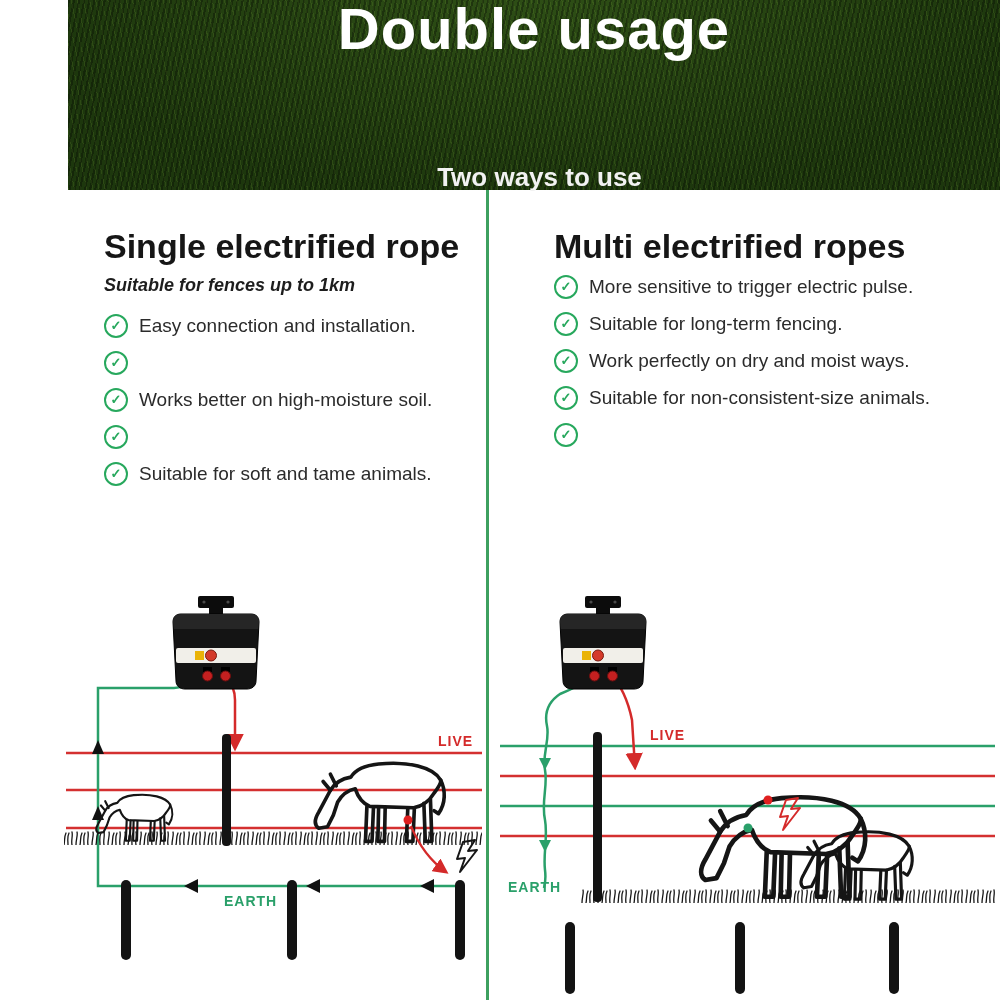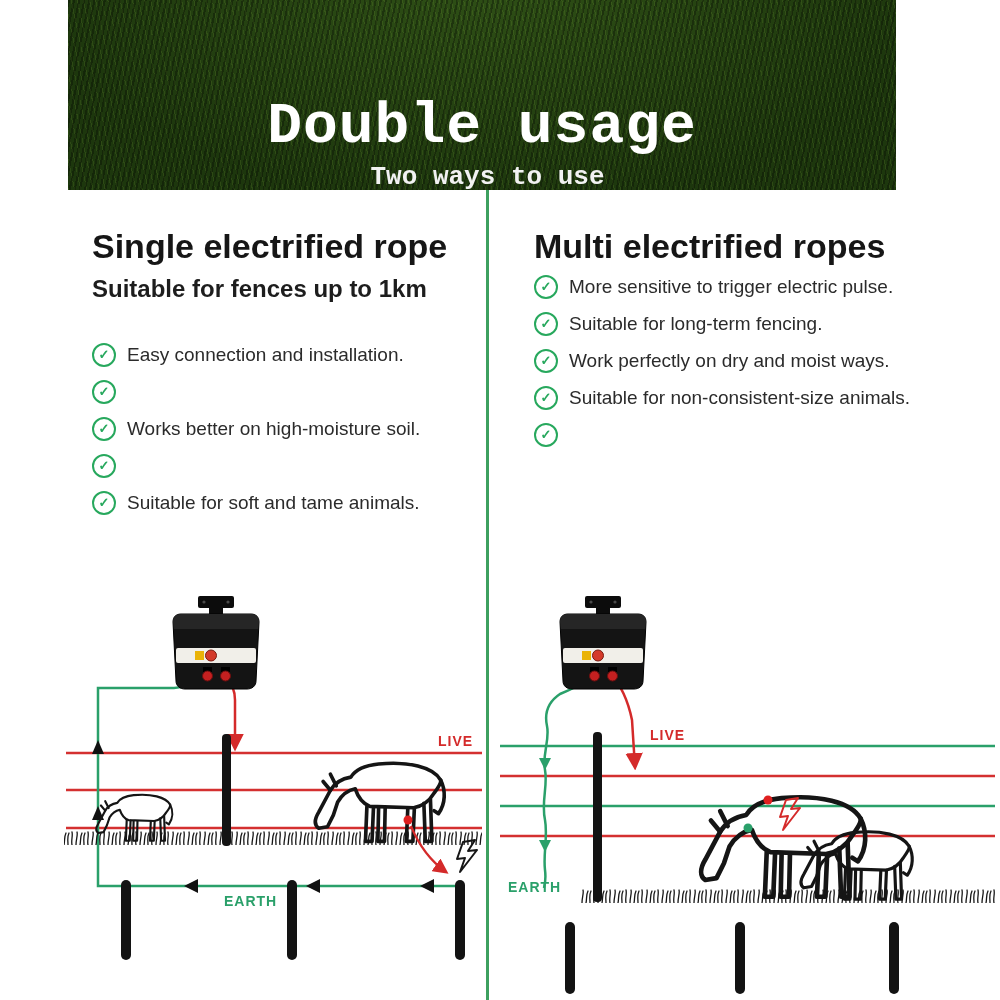--- a/index.html
+++ b/index.html
@@ -1,39 +1,39 @@
 <!DOCTYPE html>
 <html><head>
 <meta charset="utf-8">
 <style>
   html,body{margin:0;padding:0;}
   body{width:1000px;height:1000px;font-family:"Liberation Sans",sans-serif;background:#fff;}
   .page{position:relative;width:1000px;height:1000px;overflow:hidden;background:#fff;}
 
   
   .banner{
-    position:absolute;left:68px;top:0;width:828px;height:190px;
+    position:absolute;left:68px;top:0;width:932px;height:190px;
     background-color:#22400f;
     background-image:
       repeating-linear-gradient(102deg, rgba(0,0,0,.30) 0 2px, rgba(0,0,0,0) 2px 5px),
       repeating-linear-gradient(78deg, rgba(130,170,60,.16) 0 1px, rgba(0,0,0,0) 1px 6px),
       radial-gradient(ellipse at 50% -10%, #2f5016 0%, #1d370d 75%);
-    display:flex;flex-direction:column;align-items:center;justify-content:flex-end;gap:8px;font-family:Liberation Mono, monospace;
+    display:flex;flex-direction:column;align-items:center;justify-content:space-between;gap:8px;
   }
   .banner-title{color:#ffffff;font-size:58px;font-weight:800;letter-spacing:1px;line-height:1;}
   .banner-sub{color:#f2f2f2;font-size:26px;font-weight:600;line-height:1;padding-left:11px;}
 
   .divider{position:absolute;left:486px;top:190px;width:3px;height:810px;background:#3da05f;}
 
   
   .col{position:absolute;top:228px;}
-  .col-left{left:92px;width:386px;}
-  .col-right{left:534px;width:446px;}
+  .col-left{left:104px;width:386px;}
+  .col-right{left:554px;width:446px;}
   .col-heading{font-size:34px;font-weight:800;color:#161616;margin:0 0 10px 0;line-height:1.1;}
-  .col-subheading{font-size:24px;font-weight:700;color:#1d1d1d;margin:0 0 40px 0;line-height:1.15;}
+  .col-subheading{font-size:18px;font-weight:700;color:#1d1d1d;margin:0 0 18px 0;line-height:1.15;font-style:italic;}
   ul.bullets{list-style:none;margin:0;padding:0;display:flex;flex-direction:column;gap:13px;}
   li.bullet{display:flex;align-items:center;gap:11px;font-size:19px;color:#2b2b2b;line-height:1.15;}
   .check{flex:0 0 auto;width:20px;height:20px;border:2px solid #27a85d;border-radius:50%;
          color:#27a85d;font-size:13px;font-weight:700;display:flex;align-items:center;justify-content:center;}
 
   
   .diagram{position:absolute;}
   #diagram-left{left:58px;top:588px;width:430px;height:400px;}
   #diagram-right{left:500px;top:588px;width:500px;height:412px;}
   svg text{font-family:"Liberation Sans",sans-serif;letter-spacing:1px;}

